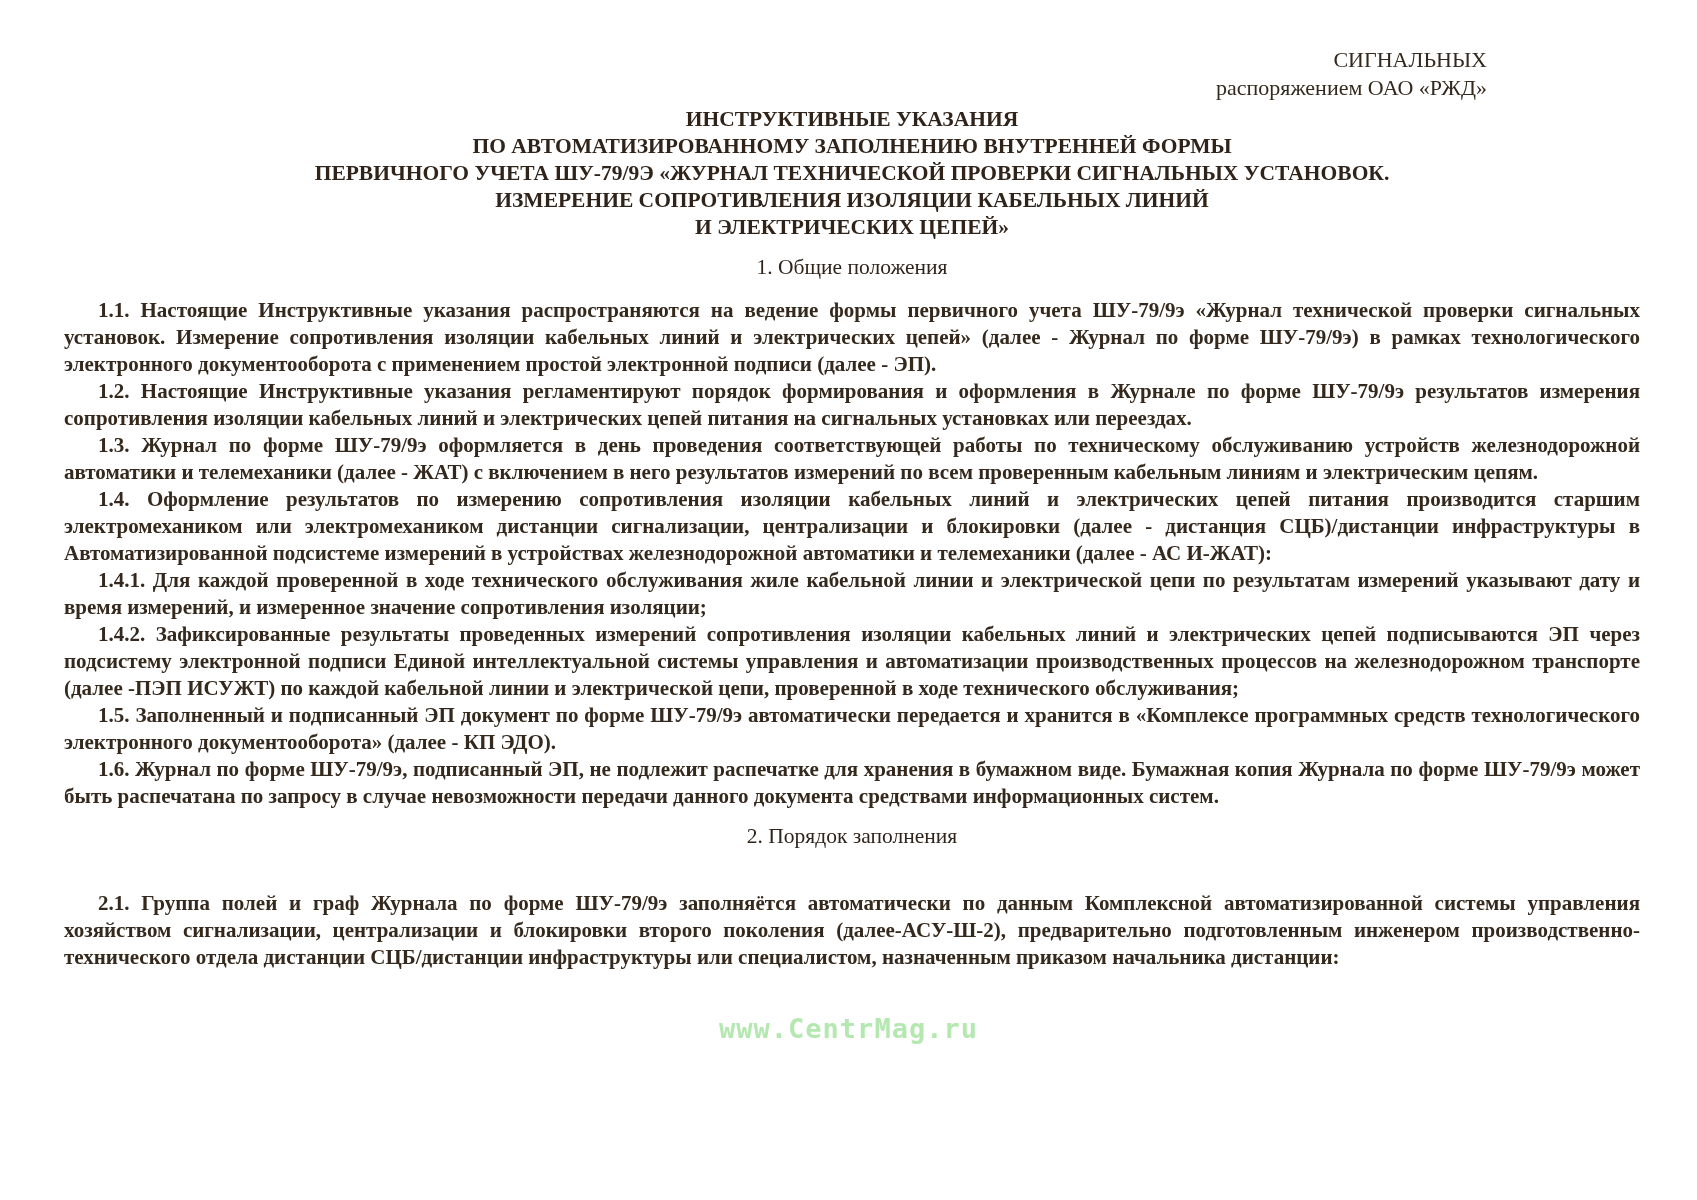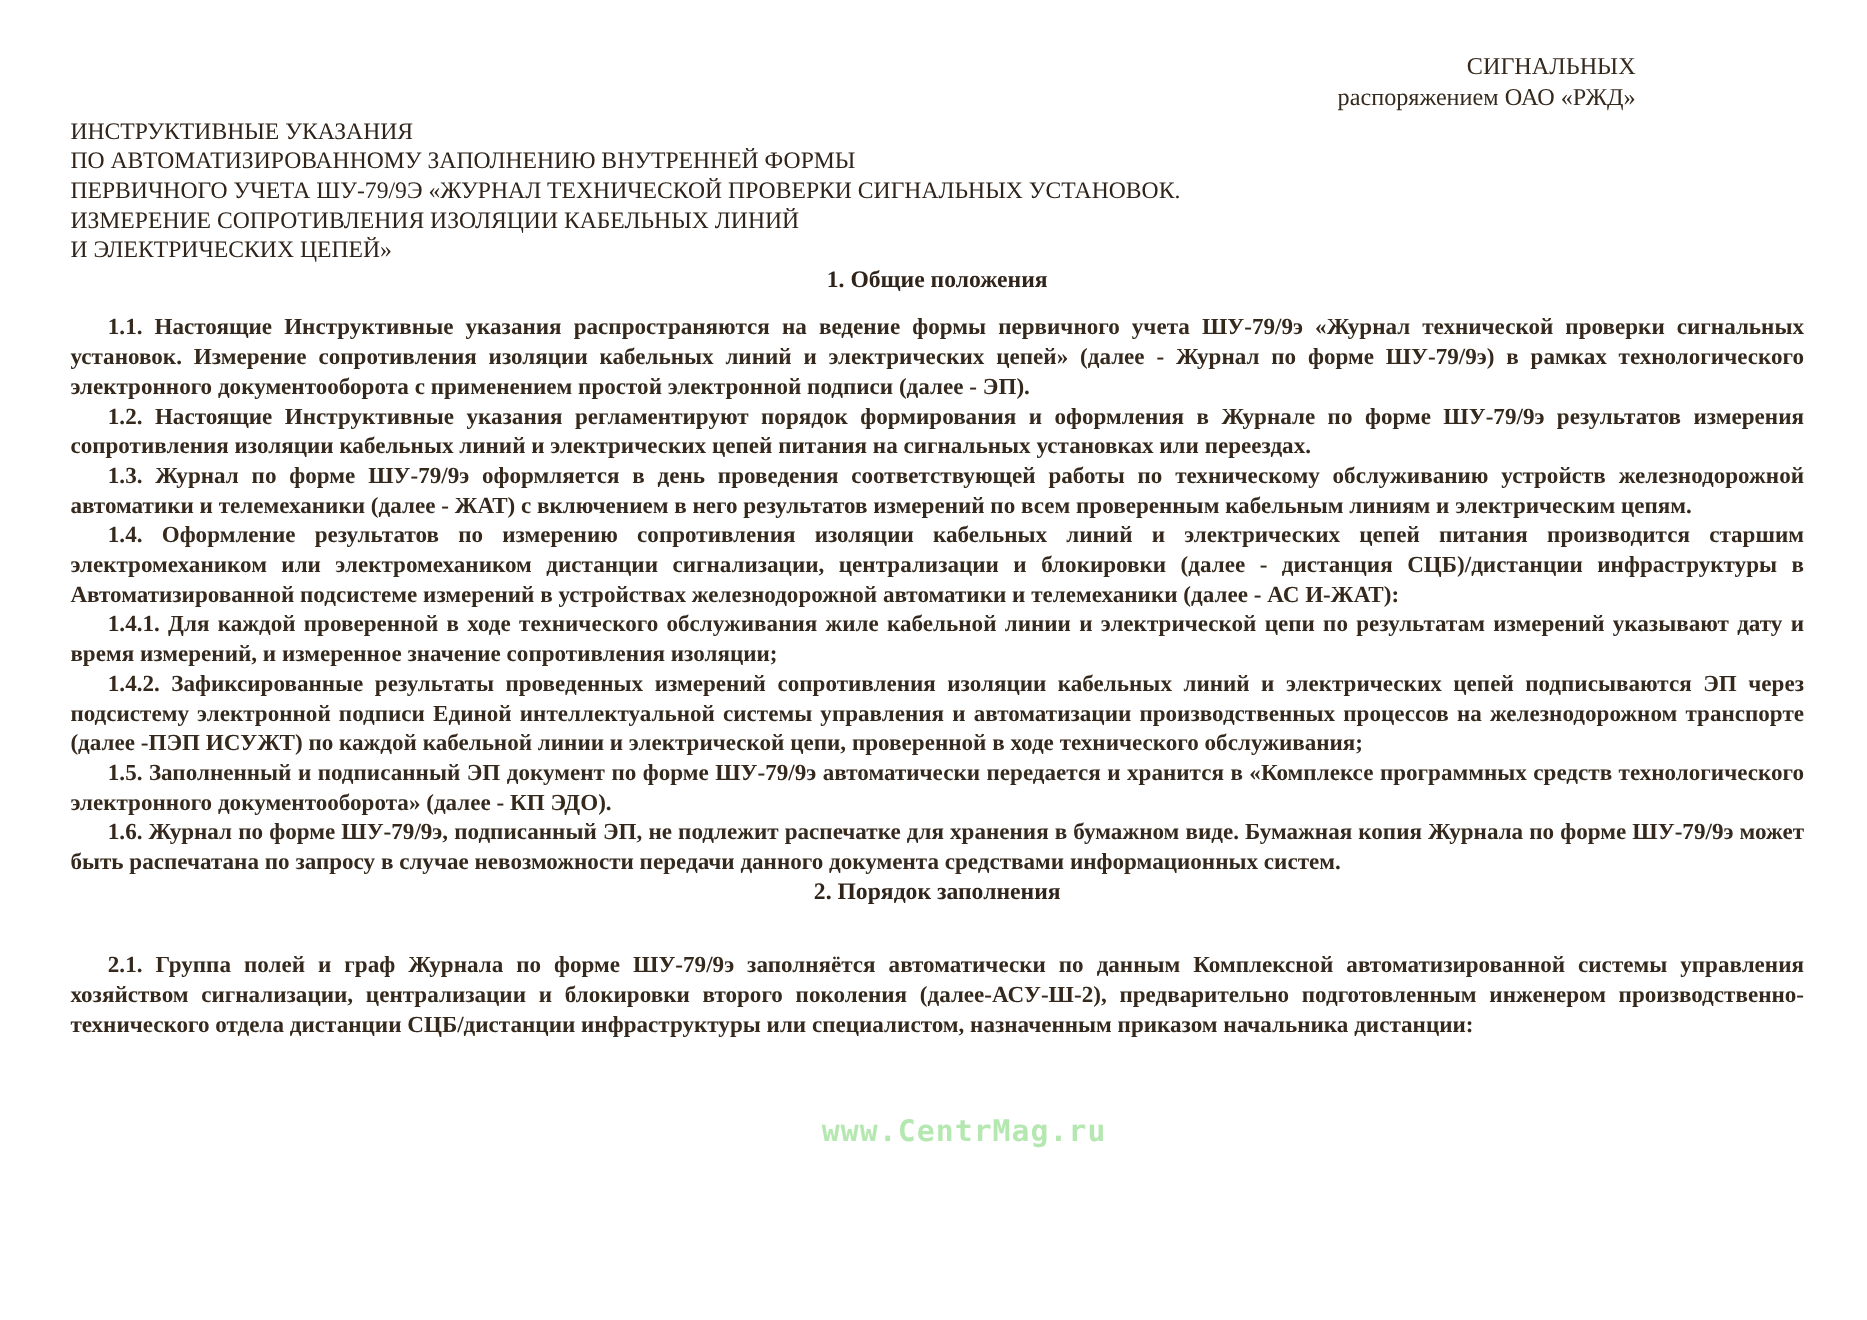--- a/index.html
+++ b/index.html
@@ -24,32 +24,34 @@
   }
   
   .approval {
     text-align: right;
     padding-right: 153px;
     font-size: 22px;
     line-height: 28px;
   }
   
   .doc-title {
-    font-weight: normal;
+    text-align: center;
+    font-weight: bold;
     font-size: 21.5px;
     line-height: 27px;
     margin-top: 4px;
     color: #30241a;
   }
   
   .section-heading {
     text-align: center;
-    font-weight: bold;
+    font-weight: normal;
     font-size: 21.5px;
     line-height: 27px;
+    margin-top: 13px;
     margin-bottom: 16px;
     color: #30241a;
   }
   .section-paragraphs {
     font-size: 21px;
     line-height: 27px;
     font-weight: bold;
   }
   .para {
     margin: 0;
@@ -66,21 +68,20 @@
     position: absolute;
     left: 50%;
     top: 1013px;
     transform: translateX(-50%);
     font-family: "DejaVu Sans Mono", monospace;
     font-size: 27px;
     font-weight: bold;
     letter-spacing: 1px;
     pointer-events: none;
     white-space: nowrap;
-    margin-left: 28px;
   }
 </style>
 </head>
 <body>
 
 <div class="page">
 
   <div class="approval">
       <div class="approval-line">СИГНАЛЬНЫХ</div>
       <div class="approval-line">распоряжением ОАО «РЖД»</div>

